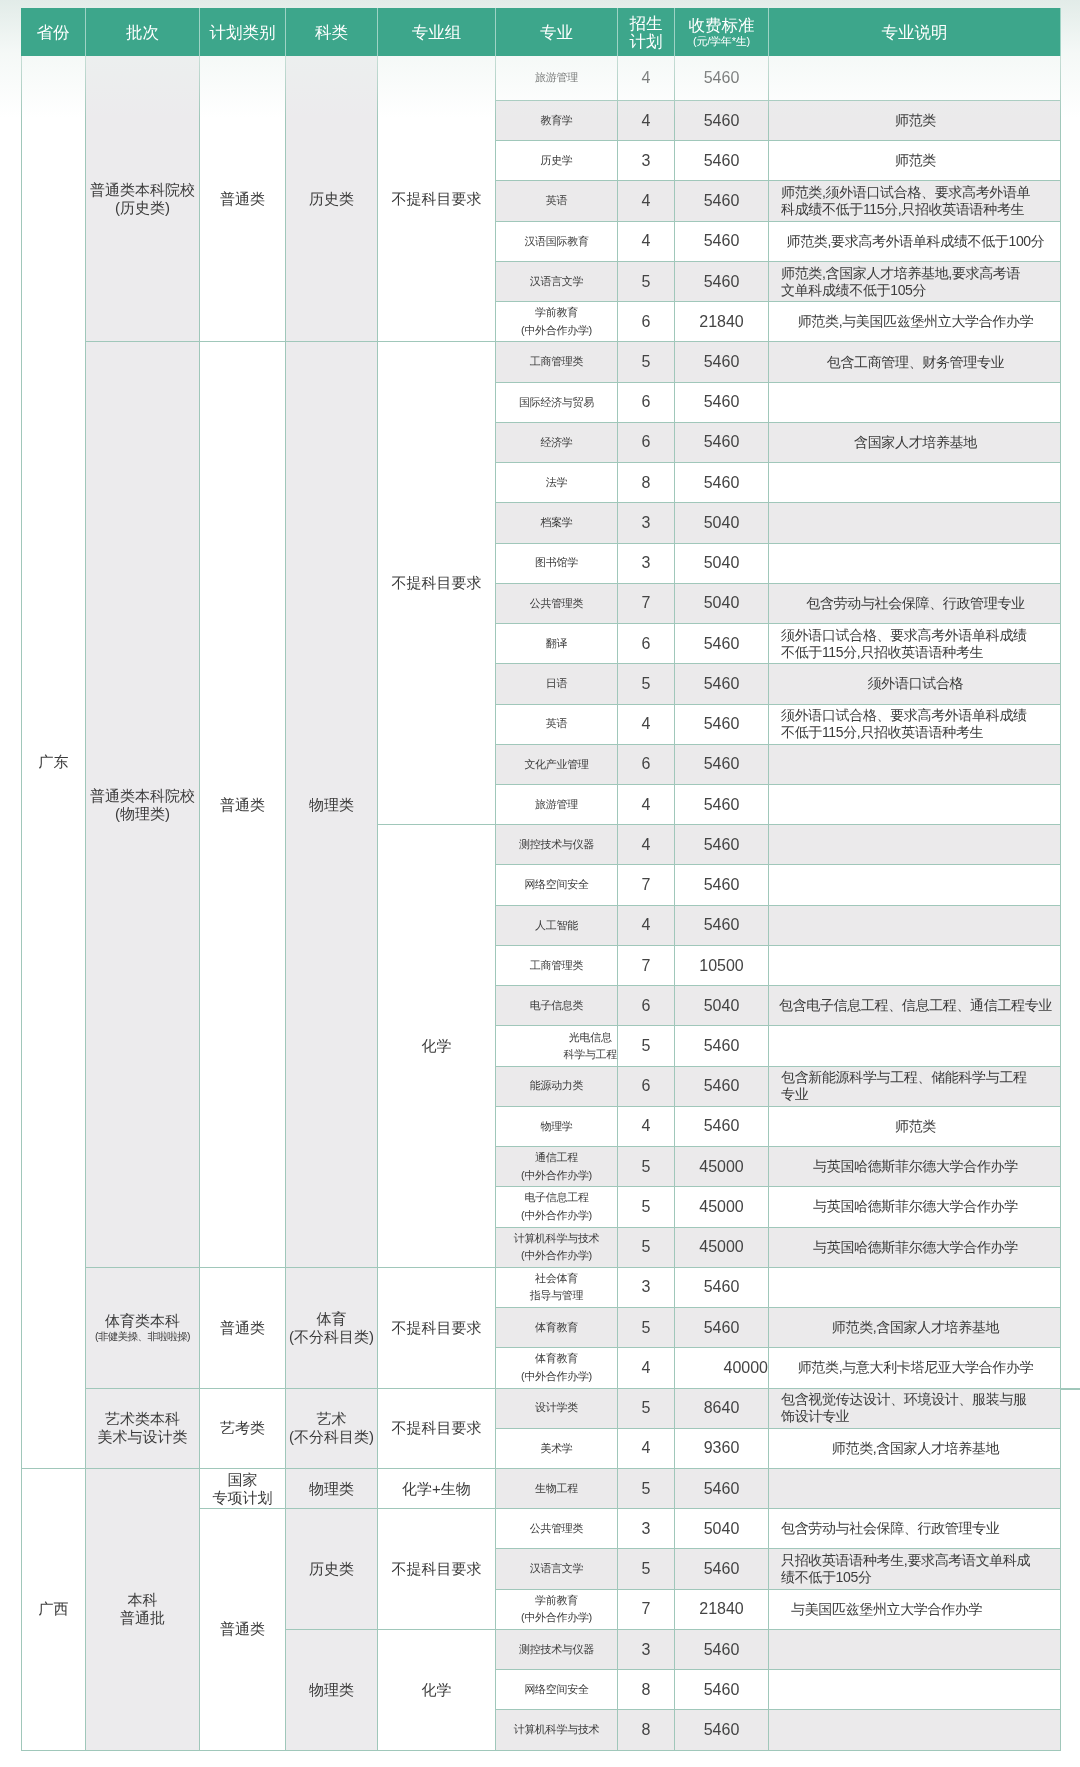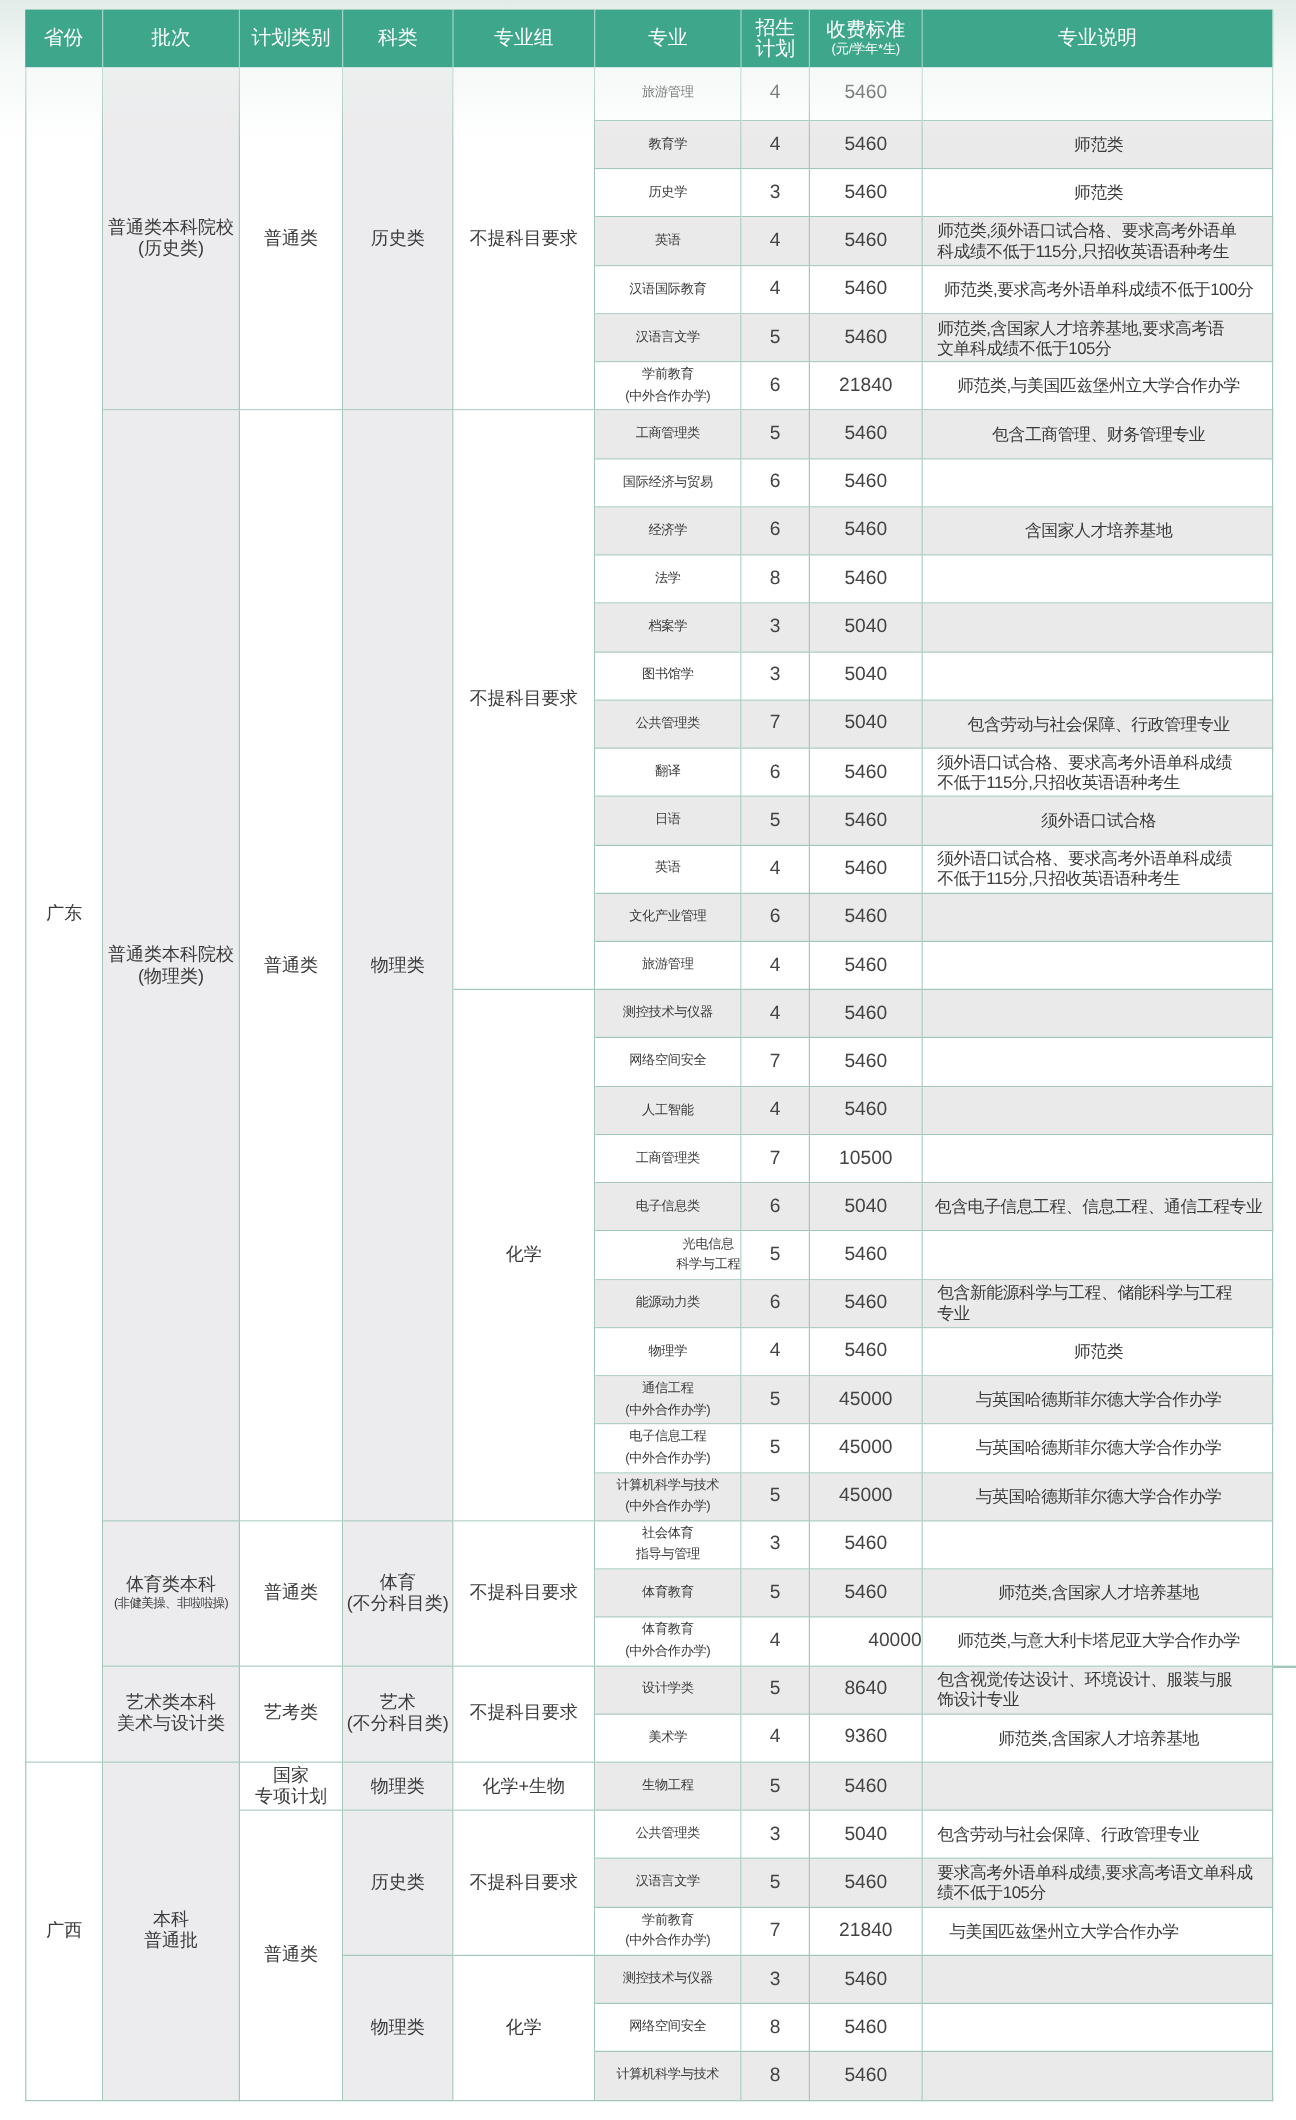--- a/index.html
+++ b/index.html
@@ -504,21 +504,21 @@
       </div><div class="cell d-note left" style="grid-area: 38 / 9;">
         <span class="t">包含劳动与社会保障、行政管理专业</span>
       </div></div>
     <div class="row"><div class="cell d-major shade" style="grid-area: 39 / 6;">
         <span class="t">汉语言文学</span>
       </div><div class="cell d-quota shade" style="grid-area: 39 / 7;">
         <span class="t">5</span>
       </div><div class="cell d-fee shade" style="grid-area: 39 / 8;">
         <span class="t">5460</span>
       </div><div class="cell d-note shade left" style="grid-area: 39 / 9;">
-        <span class="t">要求高考外语单科成绩,要求高考语文单科成
+        <span class="t">只招收英语语种考生,要求高考语文单科成
 绩不低于105分</span>
       </div></div>
     <div class="row"><div class="cell d-major" style="grid-area: 40 / 6;">
         <span class="t">学前教育
 (中外合作办学)</span>
       </div><div class="cell d-quota" style="grid-area: 40 / 7;">
         <span class="t">7</span>
       </div><div class="cell d-fee" style="grid-area: 40 / 8;">
         <span class="t">21840</span>
       </div><div class="cell d-note left-indent" style="grid-area: 40 / 9;">

